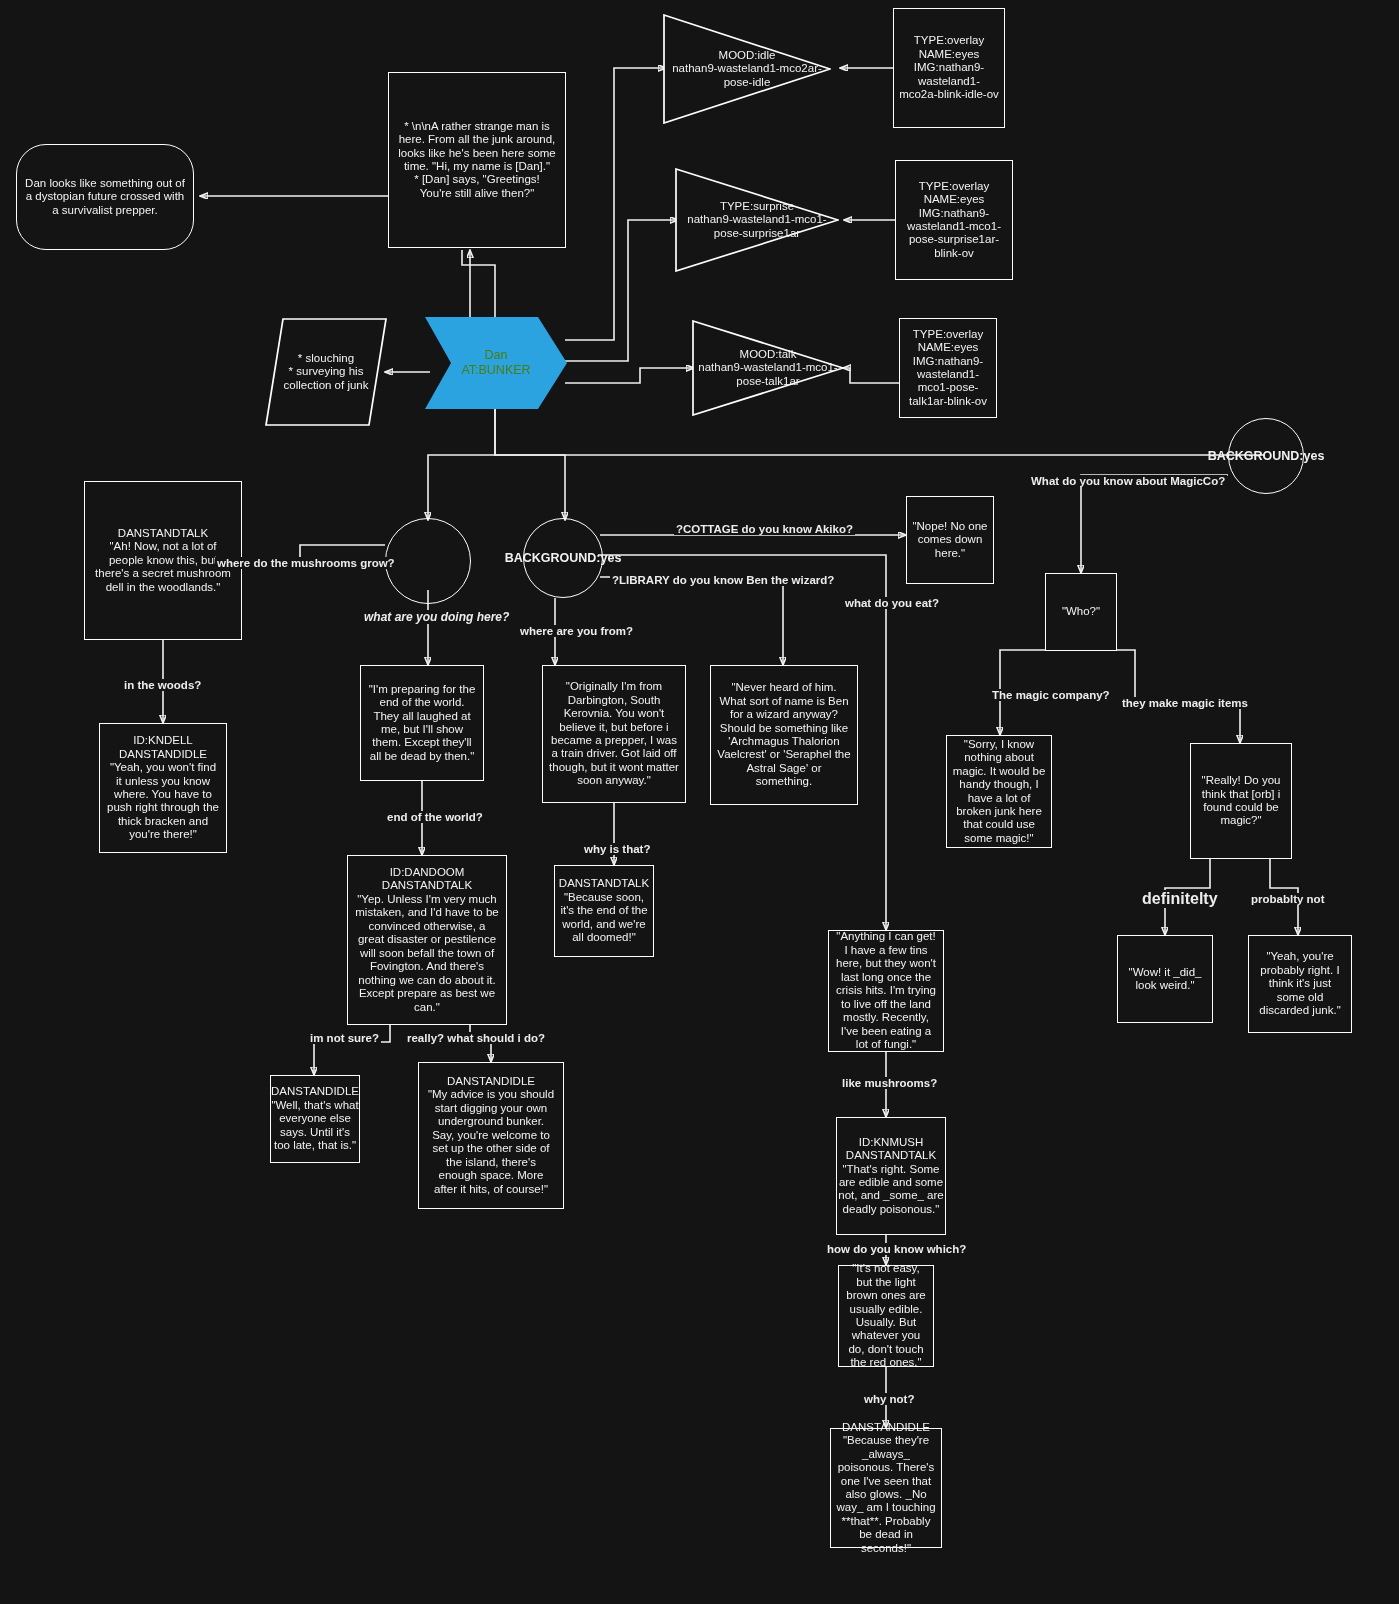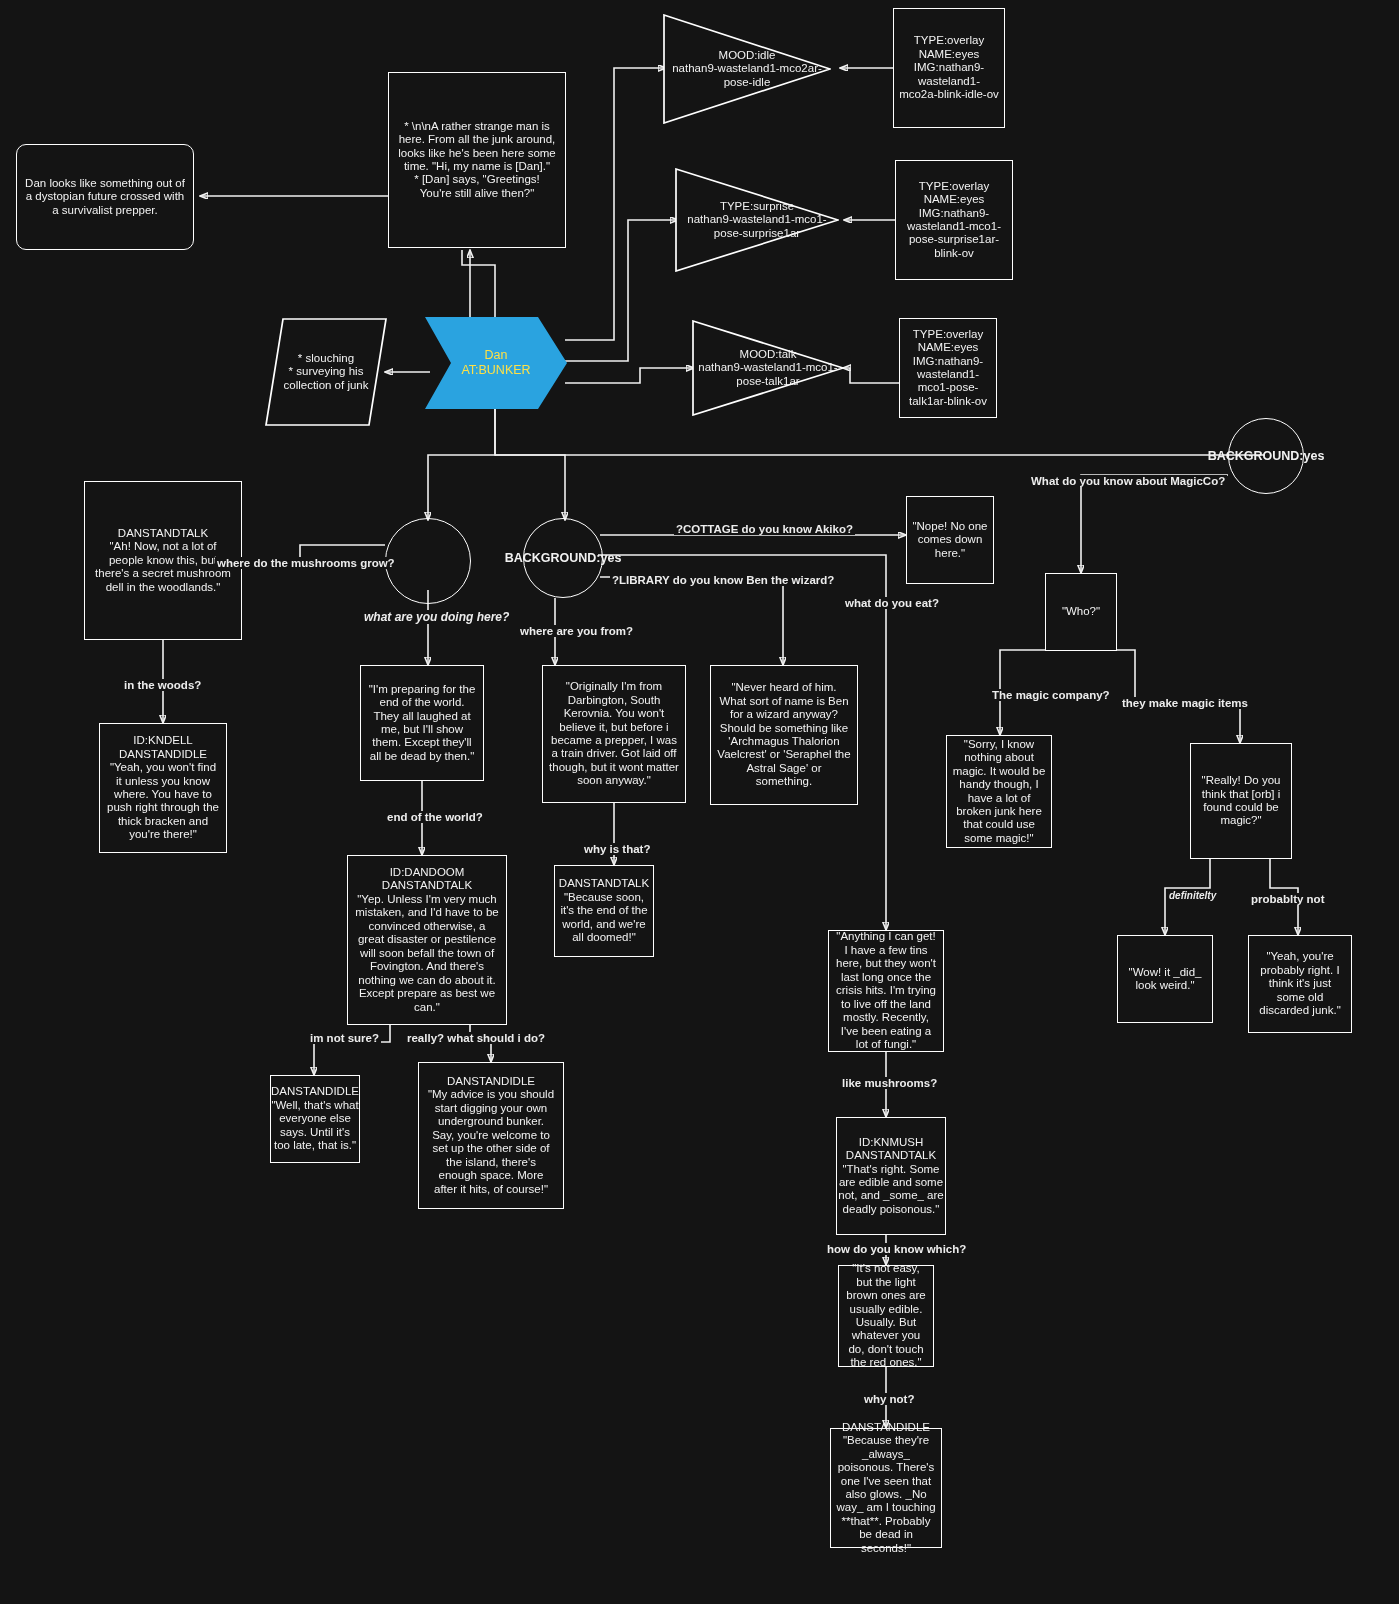--- a/index.html
+++ b/index.html
@@ -38,21 +38,21 @@
     line-height: 1.17;
     white-space: pre-line;
   }
   .rect {
     border: 1.7px solid #ffffff;
     background: #141414;
   }
   .rounded {
     border: 1.7px solid #ffffff;
     background: #141414;
-    border-radius: 10px;
+    border-radius: 30px;
   }
   .circle {
     border: 1.7px solid #ffffff;
     background: transparent;
     border-radius: 50%;
   }
   .para {
     border: none;
     background: transparent;
   }
@@ -63,21 +63,21 @@
   .para svg.shape, .tri svg.shape, .chev svg.shape {
     position: absolute;
     left: 0; top: 0;
     width: 100%;
     height: 100%;
     z-index: 1;
   }
   .tri { border: none; background: transparent; }
   .tri .inner { position: relative; z-index: 2; }
   .chev { border: none; background: transparent; }
-  .chev .inner { position: relative; z-index: 2; color: #fde047; }
+  .chev .inner { position: relative; z-index: 2; color: #4d7c0f; }
   .edge-label {
     position: absolute;
     color: #ededed;
     font-weight: bold;
     white-space: nowrap;
     background: #141414;
     padding: 0 2px;
     z-index: 5;
   }
   .node { z-index: 4; }
@@ -298,17 +298,17 @@
   <div class="edge-label" style="left:825px; top:1243px; font-size:11.5px;">how do you know which?</div>
 
   <div class="edge-label" style="left:862px; top:1393px; font-size:11.5px;">why not?</div>
 
   <div class="edge-label" style="left:1029px; top:475px; font-size:11.5px;">What do you know about MagicCo?</div>
 
   <div class="edge-label" style="left:990px; top:689px; font-size:11.5px;">The magic company?</div>
 
   <div class="edge-label" style="left:1120px; top:697px; font-size:11.5px;">they make magic items</div>
 
-  <div class="edge-label" style="left:1167px; top:890px; font-size:10px;font-style:italic;">definitelty</div>
+  <div class="edge-label" style="left:1140px; top:890px; font-size:16px;">definitelty</div>
 
   <div class="edge-label" style="left:1249px; top:893px; font-size:11.5px;">probablty not</div>
 
 </div>
 
 </body></html>

